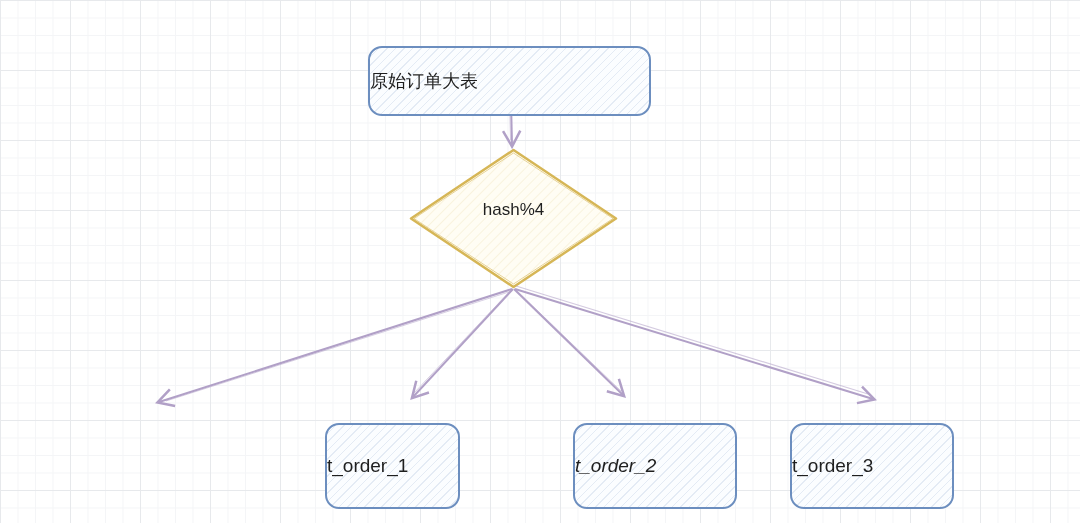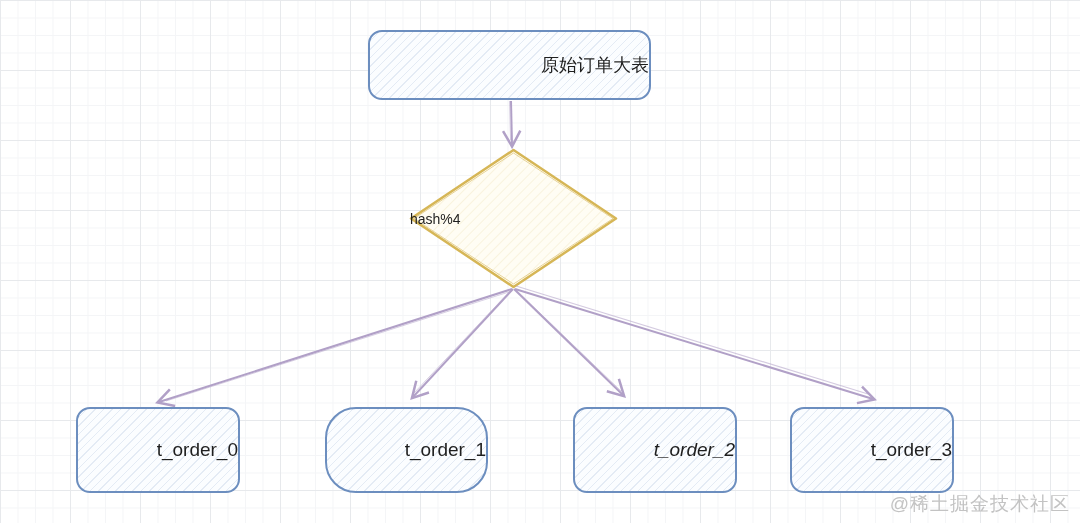--- a/index.html
+++ b/index.html
@@ -31,58 +31,59 @@
     pointer-events: none;
   }
 
   .node {
     position: absolute;
     box-sizing: border-box;
     border: 2.5px solid #6c8ebf;
     border-radius: 14px;
     display: flex;
     align-items: center;
-    justify-content: flex-end;
+    justify-content: flex-start;
     color: #1f1f1f;
     background-color: #fbfdff;
     background-image: repeating-linear-gradient(
       135deg,
       rgba(108, 142, 191, 0.16) 0px,
       rgba(108, 142, 191, 0.16) 1px,
       transparent 1px,
       transparent 6px
     );
+    margin-top: 16px;
   }
 
   .node-source {
     left: 368px; top: 30px;
     width: 283px; height: 70px;
     font-size: 18px;
   }
 
   .node-shard {
     top: 407px;
     height: 86px;
     width: 164px;
     font-size: 19px;
   }
 
   .shard-0 { left: 76px; }
-  .shard-1 { left: 325px; width: 163px; border-radius: 31px; }
+  .shard-1 { left: 325px; width: 135px; }
   .shard-2 { left: 573px; font-style: italic; }
   .shard-3 { left: 790px; }
 
   .diamond-label {
     position: absolute;
-    left: 410px; top: 149px;
+    left: 410px; top: 140px;
     width: 207px; height: 140px;
     display: flex;
     align-items: center;
-    justify-content: flex-start;
-    font-size: 14px;
+    justify-content: center;
+    font-size: 17px;
     color: #1f1f1f;
     pointer-events: none;
   }
 
   .watermark {
     position: absolute;
     right: 10px;
     bottom: 6px;
     font-size: 19px;
     letter-spacing: 1px;
@@ -137,28 +138,24 @@
   </svg>
 
   <div class="node node-source">
     <span>原始订单大表</span>
   </div>
 
   <div class="diamond-label">
     <span>hash%4</span>
   </div>
 
-  <div class="node node-shard shard-0">
-    <span>t_order_0</span>
-  </div>
   <div class="node node-shard shard-1">
     <span>t_order_1</span>
   </div>
   <div class="node node-shard shard-2">
     <span>t_order_2</span>
   </div>
   <div class="node node-shard shard-3">
     <span>t_order_3</span>
   </div>
 
-  <div class="watermark">@稀土掘金技术社区</div>
 
 </div>
 
 </body></html>

